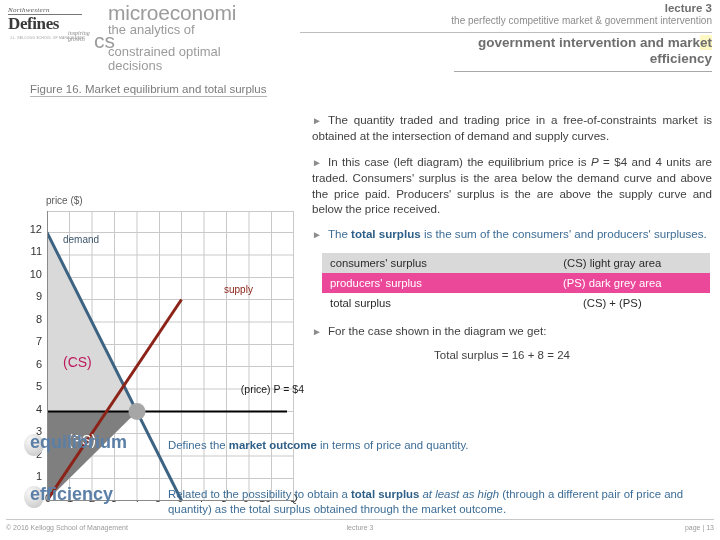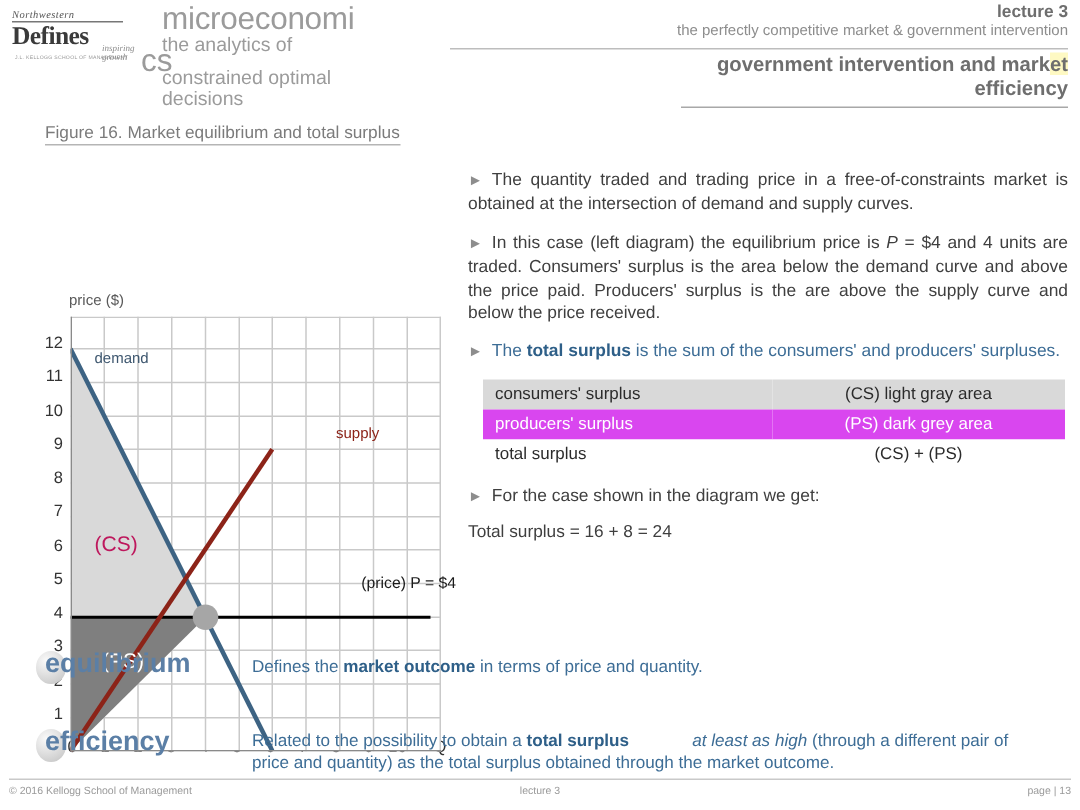--- a/index.html
+++ b/index.html
@@ -65,38 +65,38 @@
   .rcol{position:absolute;left:312px;top:112px;width:400px;}
   .para{font-size:11.6px;line-height:15.4px;color:#3f3f3f;text-align:justify;
     margin-bottom:10px;position:relative;padding-left:0;}
   .para .bull{color:#8d8d8d;font-size:10px;margin-right:6px;}
   .para.blue{color:#3d6d96;}
   .para.blue b{color:#2e5f88;}
 
   .tbl{width:388px;margin:2px 0 0 10px;border-collapse:collapse;}
   .tbl td{font-size:11.3px;padding:4px 8px;}
   .tbl .r1{background:#d9d9d9;color:#2b2b2b;}
-  .tbl .r2{background:#d946ef;color:#ffffff;}
+  .tbl .r2{background:#ec4899;color:#ffffff;}
   .tbl .r3{background:#ffffff;color:#2b2b2b;}
   .tbl td.right{text-align:center;}
 
   .final{margin-top:10px;}
-  .totline{text-align:left;font-size:11.5px;color:#3f3f3f;margin-top:6px;
+  .totline{text-align:center;font-size:11.5px;color:#3f3f3f;margin-top:6px;
     padding-right:20px;}
 
   
   .defs{position:absolute;left:0;top:432px;width:672px;}
   .defrow{position:relative;height:40px;}
   .defkey{position:absolute;left:30px;font-size:18px;font-weight:bold;color:#5b7fa6;}
   .defball{position:absolute;left:24px;top:2px;width:20px;height:22px;border-radius:50%;
     background:radial-gradient(circle at 35% 30%,#fafafa,#d2d2d2 70%,#bdbdbd);}
   .deftxt{position:absolute;left:168px;width:532px;font-size:11.4px;color:#3d6d96;
     line-height:15px;}
   .deftxt b{color:#2e5f88;text-align:center;}
-  .deftxt i{font-style:italic;padding-left:39px;}
+  .deftxt i{font-style:italic;}
 
   
   .foot-rule{position:absolute;left:6px;top:519px;width:708px;height:1px;background:#c9c9c9;}
   .foot{position:absolute;top:524px;font-size:7px;color:#9a9a9a;}
   .foot.l{left:6px;}
   .foot.c{left:0;width:720px;text-align:center;}
   .foot.r{right:6px;}
 </style>
 </head>
 <body>

